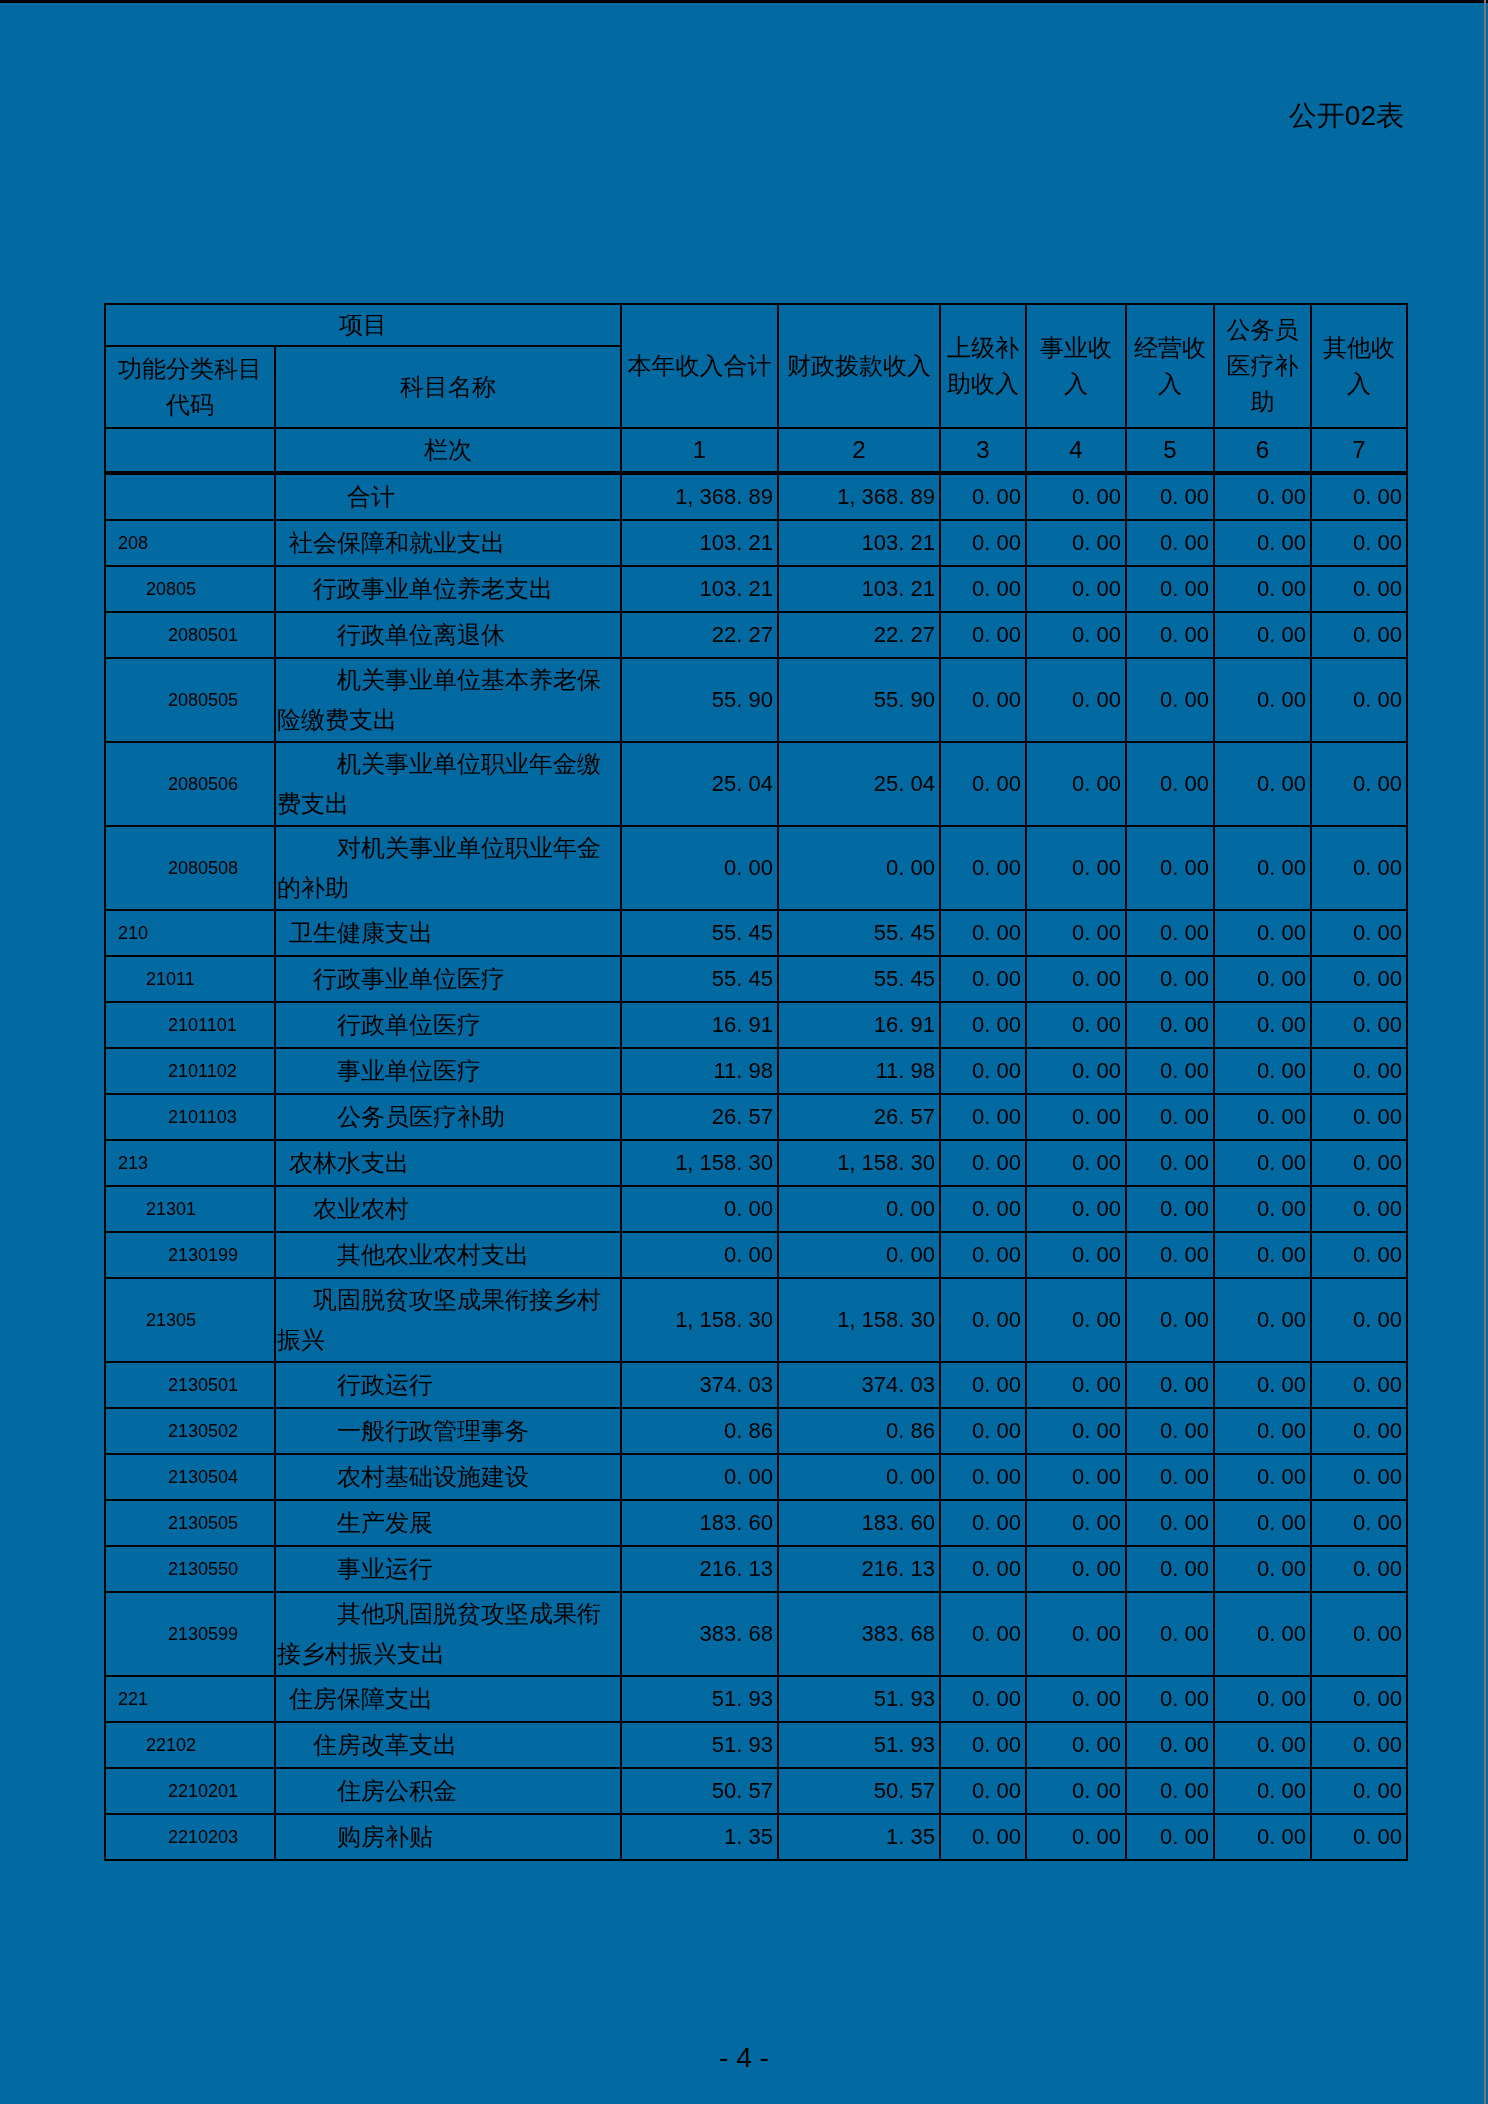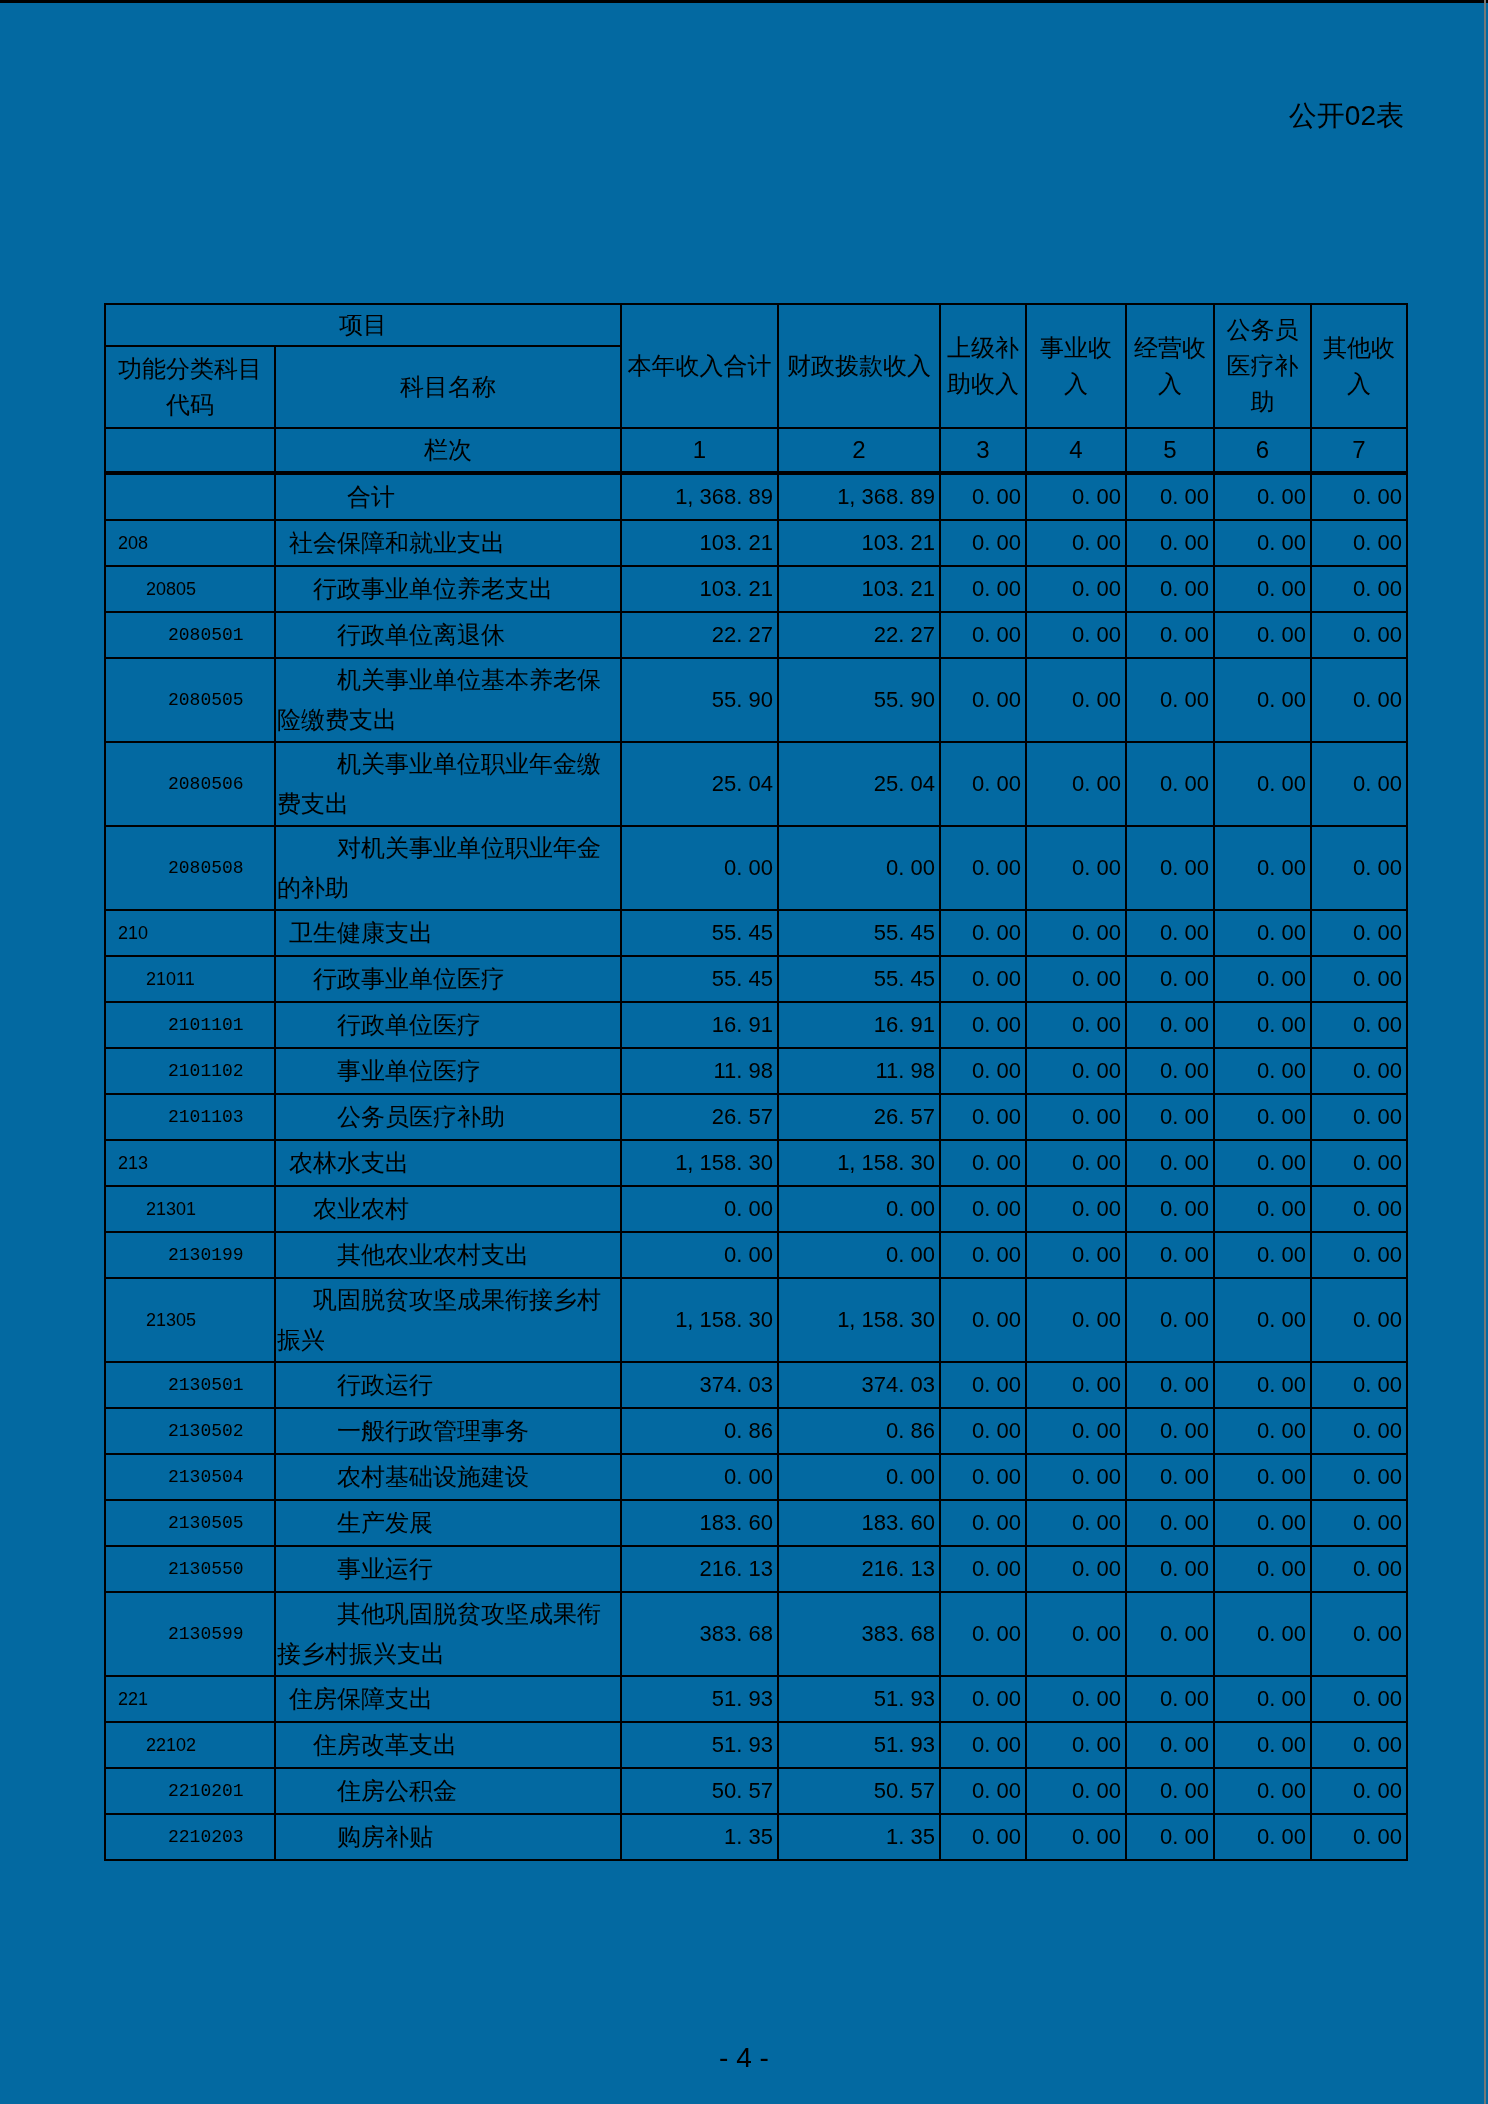--- a/index.html
+++ b/index.html
@@ -50,21 +50,21 @@
   .h1row th { height:40px; }
   .h2row th { height:80px; }
   .lanci-row td {
     height:40px; font-size:24px; text-align:center;
     border-bottom-width:4px;
   }
   .income-table tbody td { height:42px; line-height:40px; }
   td.code { font-size:18px; text-align:left; }
   td.code.lv1 { padding-left:12px; }
   td.code.lv2 { padding-left:40px; }
-  td.code.lv3 { padding-left:62px;font-family:Liberation Mono, monospace; }
+  td.code.lv3 { padding-left:62px; }
   td.name { font-size:24px; text-align:left; padding-right:4px; }
   td.name.lv0 { text-indent:70px; }
   td.name.lv1 { text-indent:12px; }
   td.name.lv2 { text-indent:36px; }
   td.name.lv3 { text-indent:60px; }
   td.num { font-size:22px; text-align:right; padding-right:4px; white-space:nowrap; }
 
   .note {
     position:absolute; top:1752px; left:104px;
     font-size:23px; line-height:30px;

